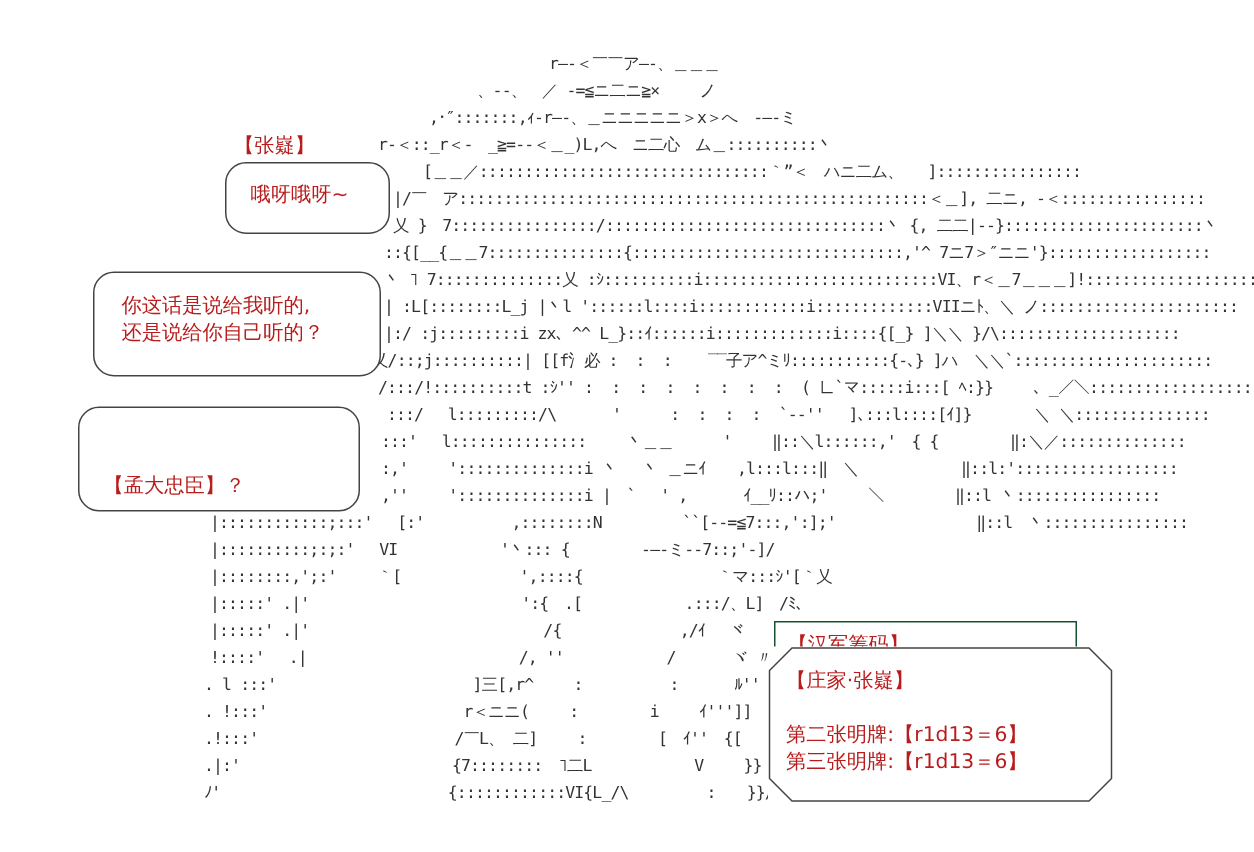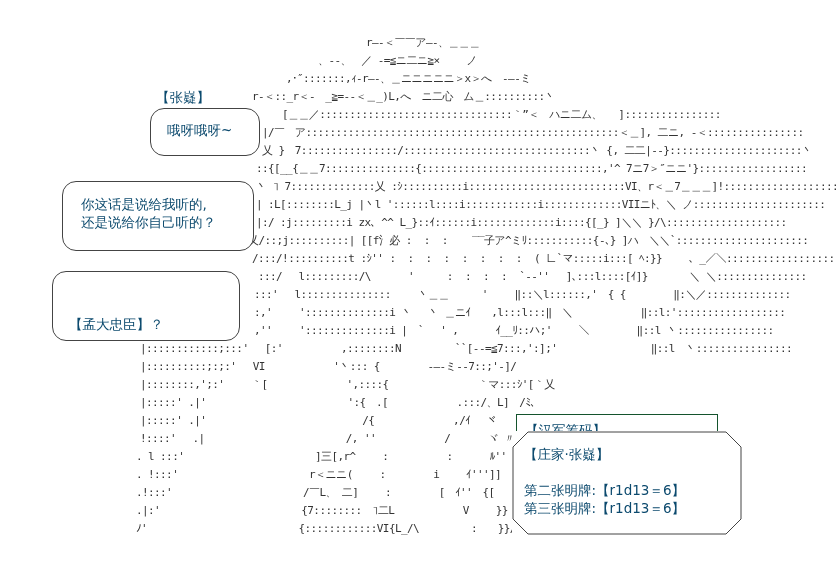--- a/index.html
+++ b/index.html
@@ -1,18 +1,18 @@
 <!DOCTYPE html>
 <html><head>
 <meta charset="utf-8">
 <style>
   html,body{margin:0;padding:0;background:#ffffff;}
   body{width:836px;height:568px;position:relative;overflow:hidden;font-family:"DejaVu Sans",sans-serif;color:#222;}
   .aa{position:absolute;white-space:pre;font-family:"DejaVu Sans Mono",monospace;font-size:11px;line-height:17.6px;color:#333;letter-spacing:-0.6px;}
-  .txt{position:absolute;white-space:pre;font-family:"DejaVu Sans",sans-serif;font-size:13.5px;line-height:17.6px;color:#0c4a6e;}
+  .txt{position:absolute;white-space:pre;font-family:"DejaVu Sans",sans-serif;font-size:13.5px;line-height:17.6px;color:#b91c1c;}
   .bubble{position:absolute;border:1px solid #444;border-radius:14px;background:#fff;}
   .box{position:absolute;border:1px solid #14532d;background:#fff;margin-top:48px;}
   .octbox{position:absolute;background:#fff;}
   .octbox svg{position:absolute;left:0;top:0;}
 </style>
 </head>
 <body>
 
 <div id="art-layer">
     <div class="aa" style="left: 366px; top: 34px;">r―-＜￣￣ア―-、＿＿＿</div>

